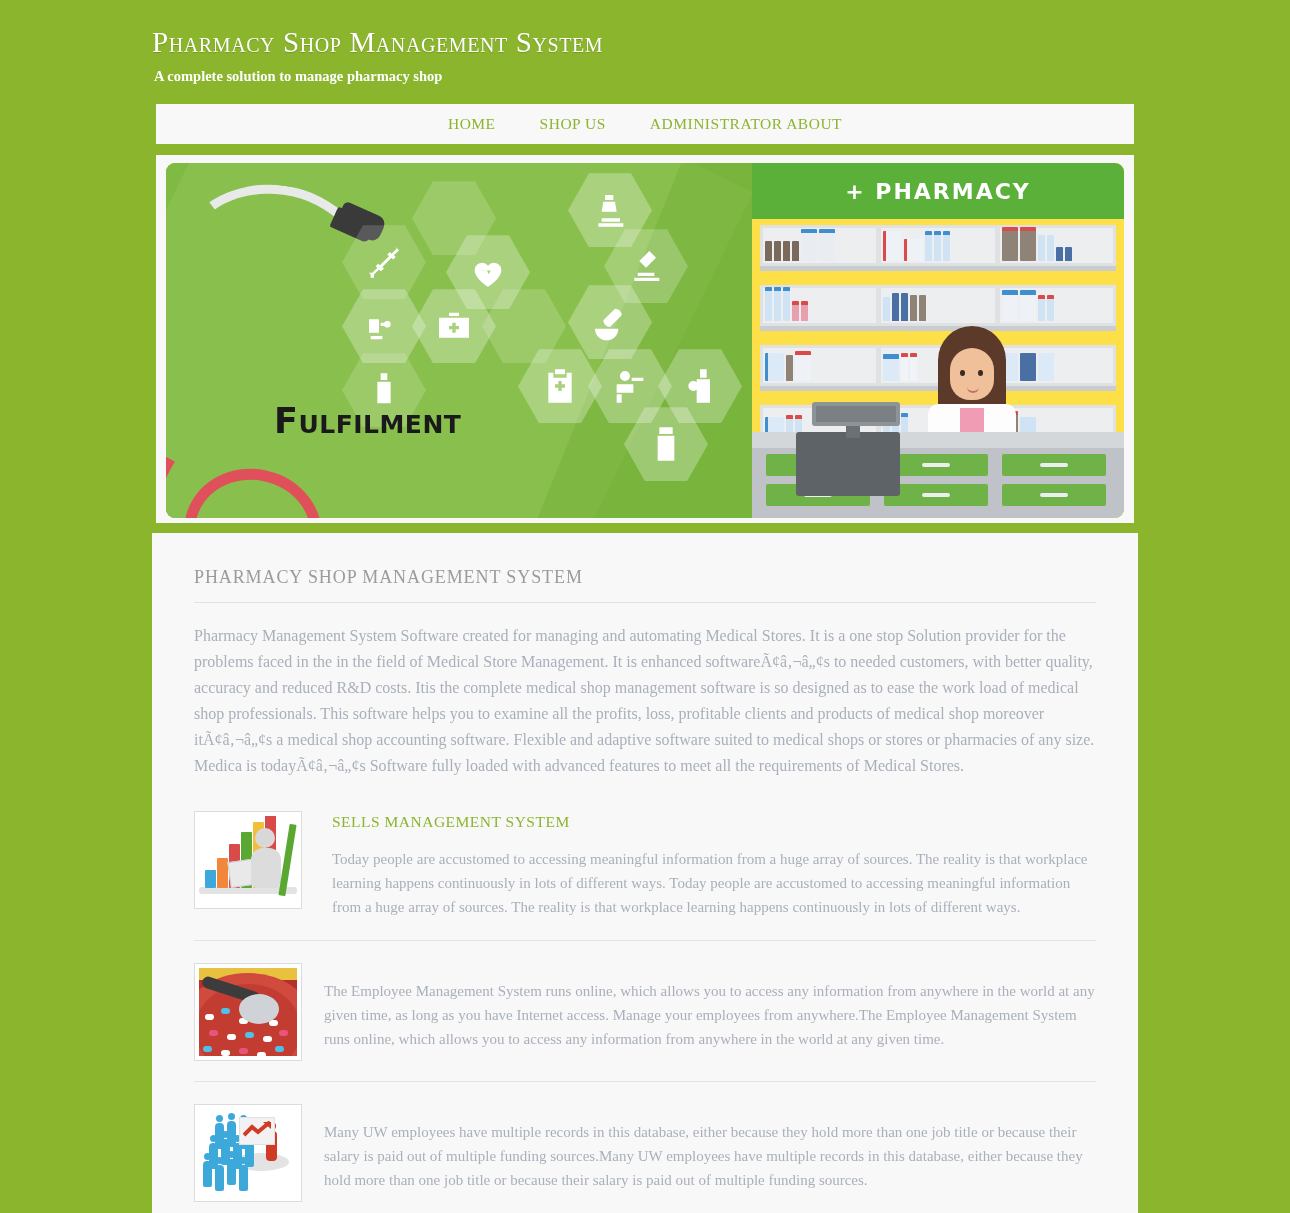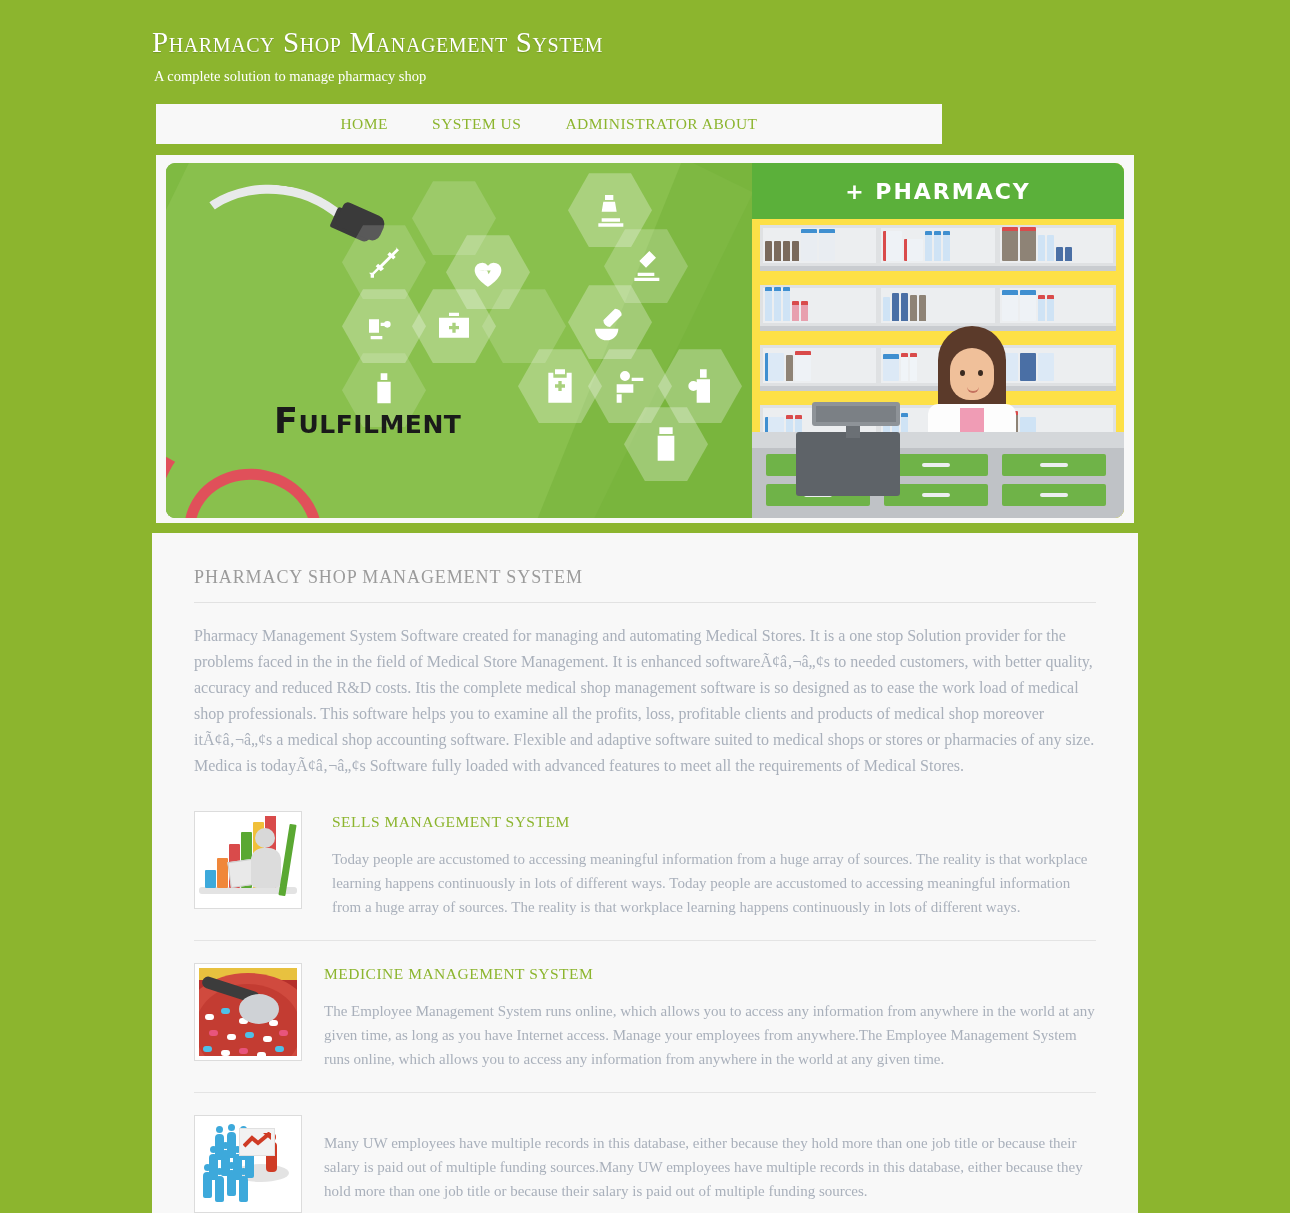--- a/index.html
+++ b/index.html
@@ -12,26 +12,26 @@
   .page{position:relative;width:1290px;height:1213px;}
 
   
   .site-header{padding:26px 0 0 152px;}
   .site-title{
     color:#ffffff;font-size:29px;line-height:1.15;
     font-variant:small-caps;font-weight:400;letter-spacing:.6px;
     margin:0;text-shadow:0 1px 1px rgba(0,0,0,.18);
   }
   .site-tagline{
-    color:#ffffff;font-size:14.5px;margin:9px 0 0 2px;font-weight:400;
+    color:#ffffff;font-size:14.5px;margin:9px 0 0 2px;font-weight:700;
   }
 
   
   .navbar{
-    margin:19px 0 0 156px;width:786px;height:40px;
+    margin:19px 0 0 156px;width:978px;height:40px;
     background:#f8f8f8;border-bottom:3px solid #8cb52e;
     display:flex;align-items:center;justify-content:center;
   }
   .nav-link{
     color:#8cb52e;font-size:15.5px;letter-spacing:.5px;
     text-decoration:none;padding:0 22px;cursor:pointer;white-space:nowrap;
   }
 
   
   .banner-wrap{
@@ -198,21 +198,21 @@
 
 <div class="page">
 
   <div class="site-header">
     <h1 class="site-title">Pharmacy Shop Management System</h1>
     <div class="site-tagline">A complete solution to manage pharmacy shop</div>
   </div>
 
   <div class="navbar">
     <a class="nav-link">HOME</a>
-    <a class="nav-link">SYSTEM US</a>
+    <a class="nav-link">SHOP US</a>
     <a class="nav-link">ADMINISTRATOR ABOUT</a>
   </div>
 
   <div class="banner-wrap">
     <div class="banner">
 
       <div class="banner-left">
         <div class="sheen"></div>
         <div class="sheen2"></div>
 
@@ -459,21 +459,20 @@
             <div class="pill" style="left:44px;top:64px;background:#e8547c;"></div>
             <div class="pill" style="left:62px;top:68px;background:#ffffff;"></div>
             <div class="pill" style="left:80px;top:62px;background:#4fc0e8;"></div>
 
           </div>
           <div class="t2-spoon"></div>
           <div class="t2-scoop"></div>
         </div>
       </div>
       <div class="feat-body">
-        <div class="feat-title">MEDICINE MANAGEMENT SYSTEM</div>
         <p class="feat-text">The Employee Management System runs online, which allows you to access any information from anywhere in the world at any given time, as long as you have Internet access. Manage your employees from anywhere.The Employee Management System runs online, which allows you to access any information from anywhere in the world at any given time.</p>
       </div>
     </div>
 
     <div class="feature">
       <div class="thumb">
         <div class="thumb-inner">
           <div class="t3-bg"></div>
           <div class="t3-podium"></div>
           <div class="person" style="left:4px;bottom:10px;"></div>

